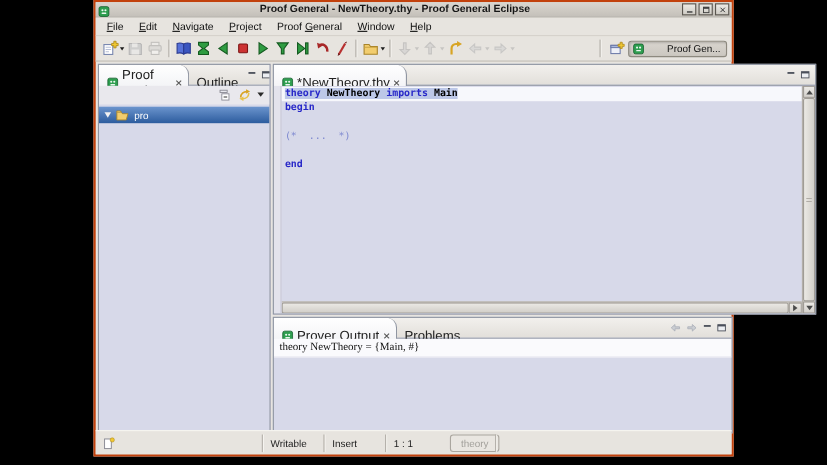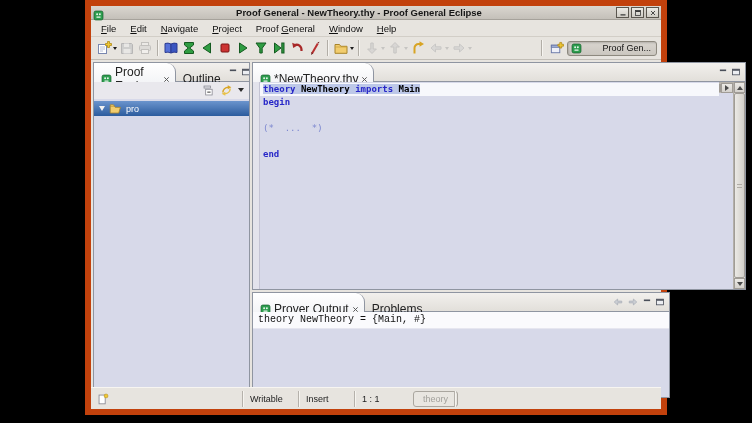--- a/index.html
+++ b/index.html
@@ -1,20 +1,20 @@
 <!DOCTYPE html>
 <html style="--kw: #2727c8; --cm: #7d88d0; --sel: #bdc8e8; --editor-bg: #d7d9e9; --row-hl: #f7f8fc;"><head>
 <meta charset="utf-8">
 <style>
   * { margin:0; padding:0; box-sizing:border-box; }
   html,body { background:#000; }
   .stage { position:relative; width:752px; height:423px; background:#000; overflow:hidden;
            font-family:"Liberation Sans", sans-serif; }
   .window { position:absolute; left:85px; top:0; width:582px; height:415px;
-            background:#e7e4df; border:6px solid #c2410c; }
+            background:#e7e4df; border:2px solid #c2410c; }
 
   
   .titlebar { height:14px; background:linear-gradient(#dad6d0,#c4c0b9);
               border-bottom:1px solid #a6a29b; display:flex; align-items:center; padding:0 2px; }
   .titlebar .title { flex:1; text-align:center; font-size:9.5px; font-weight:bold; color:#161616; }
   .winbtn { width:13px; height:11px; margin-left:2px; border:1px solid #5a564f;
             background:linear-gradient(#eceae5,#cfccc5); display:flex; align-items:center; justify-content:center; }
   .winbtn svg { width:8px; height:8px; }
 
   
@@ -68,21 +68,21 @@
   .tree { flex:1; font-size:9px; padding-top:2px; }
   .tree-row { height:15px; display:flex; align-items:center; color:#111; }
   .tree-row.selected { background:linear-gradient(#6b94cd,#2c5c9e); color:#fff; }
   .twisty { width:0; height:0; border-left:3.5px solid transparent; border-right:3.5px solid transparent;
             border-top:5px solid #f2f2f2; margin:0 4px 0 5px; }
   .tree-row .icon svg { width:13px; height:13px; display:block; margin-right:4px; }
 
   
   .editor-body { flex:1; display:flex; overflow:hidden; }
   .ruler { width:7px; background:#e3e3ec; border-right:1px solid #c4c4d4; }
-  .ed-center { flex:1; display:flex; flex-direction:row; overflow:hidden; }
+  .ed-center { flex:1; display:flex; flex-direction:column; overflow:hidden; }
   .ed-text { flex:1; font-family:"DejaVu Sans Mono", monospace; font-size:9px; font-weight:bold;
              line-height:13px; background:var(--editor-bg); padding-top:1px; }
   .ed-line { height:13px; white-space:pre; padding-left:3px; }
   .ed-line.hl { background:var(--row-hl); }
   .ed-line .sel { background:var(--sel); }
   .tok-kw { color:var(--kw); }
   .tok-id { color:#000; }
   .tok-cm { color:var(--cm); font-weight:normal; }
 
   .hscroll { height:11px; flex-shrink:0; display:flex; background:#dcd9d4; border-top:1px solid #b3afa9; }
@@ -93,21 +93,21 @@
   .sbtn.h { width:12px; height:auto; }
   .arrow-up { width:0;height:0;border-left:3px solid transparent;border-right:3px solid transparent;border-bottom:4px solid #4a4a4a; }
   .arrow-dn { width:0;height:0;border-left:3px solid transparent;border-right:3px solid transparent;border-top:4px solid #4a4a4a; }
   .arrow-rt { width:0;height:0;border-top:3px solid transparent;border-bottom:3px solid transparent;border-left:4px solid #4a4a4a; }
   .vthumb { flex:1; margin:0; border:1px solid #a09c96; border-radius:2px;
             background:linear-gradient(90deg,#ebe9e5,#d2cfc9); position:relative; }
   .vthumb::after { content:""; position:absolute; left:2px; right:2px; top:50%; height:5px; margin-top:-2px;
                    background:repeating-linear-gradient(#b0aca6 0 1px, transparent 1px 3px); }
 
   
-  .prover-body { flex:1; font-family:Liberation Mono, monospace; font-size:10px; color:#101010; }
+  .prover-body { flex:1; font-family:Liberation Serif, serif; font-size:10px; color:#101010; }
   .prover-line { background:#fafafd; border-bottom:1px solid #e6e6f0; padding:2px 5px 3px; }
 
   
   .statusbar { position:absolute; left:0; right:0; bottom:0; height:22px; background:#e7e4df;
                border-top:1px solid #f7f5f1; font-size:9px; color:#1c1c1c; }
   .statusbar .icon svg { width:14px; height:14px; display:block; }
   .sb-abs { position:absolute; top:0; height:22px; display:flex; align-items:center; }
   .sb-sep { position:absolute; top:3px; width:1px; height:16px; background:#b5b1ab; box-shadow:1px 0 0 #f6f4f0; }
   .sb-btn { font-size:9px; color:#a3a19c; border:1px solid #aaa69f; border-radius:3px;
             background:#e9e6e1; padding:2px 9px; }

